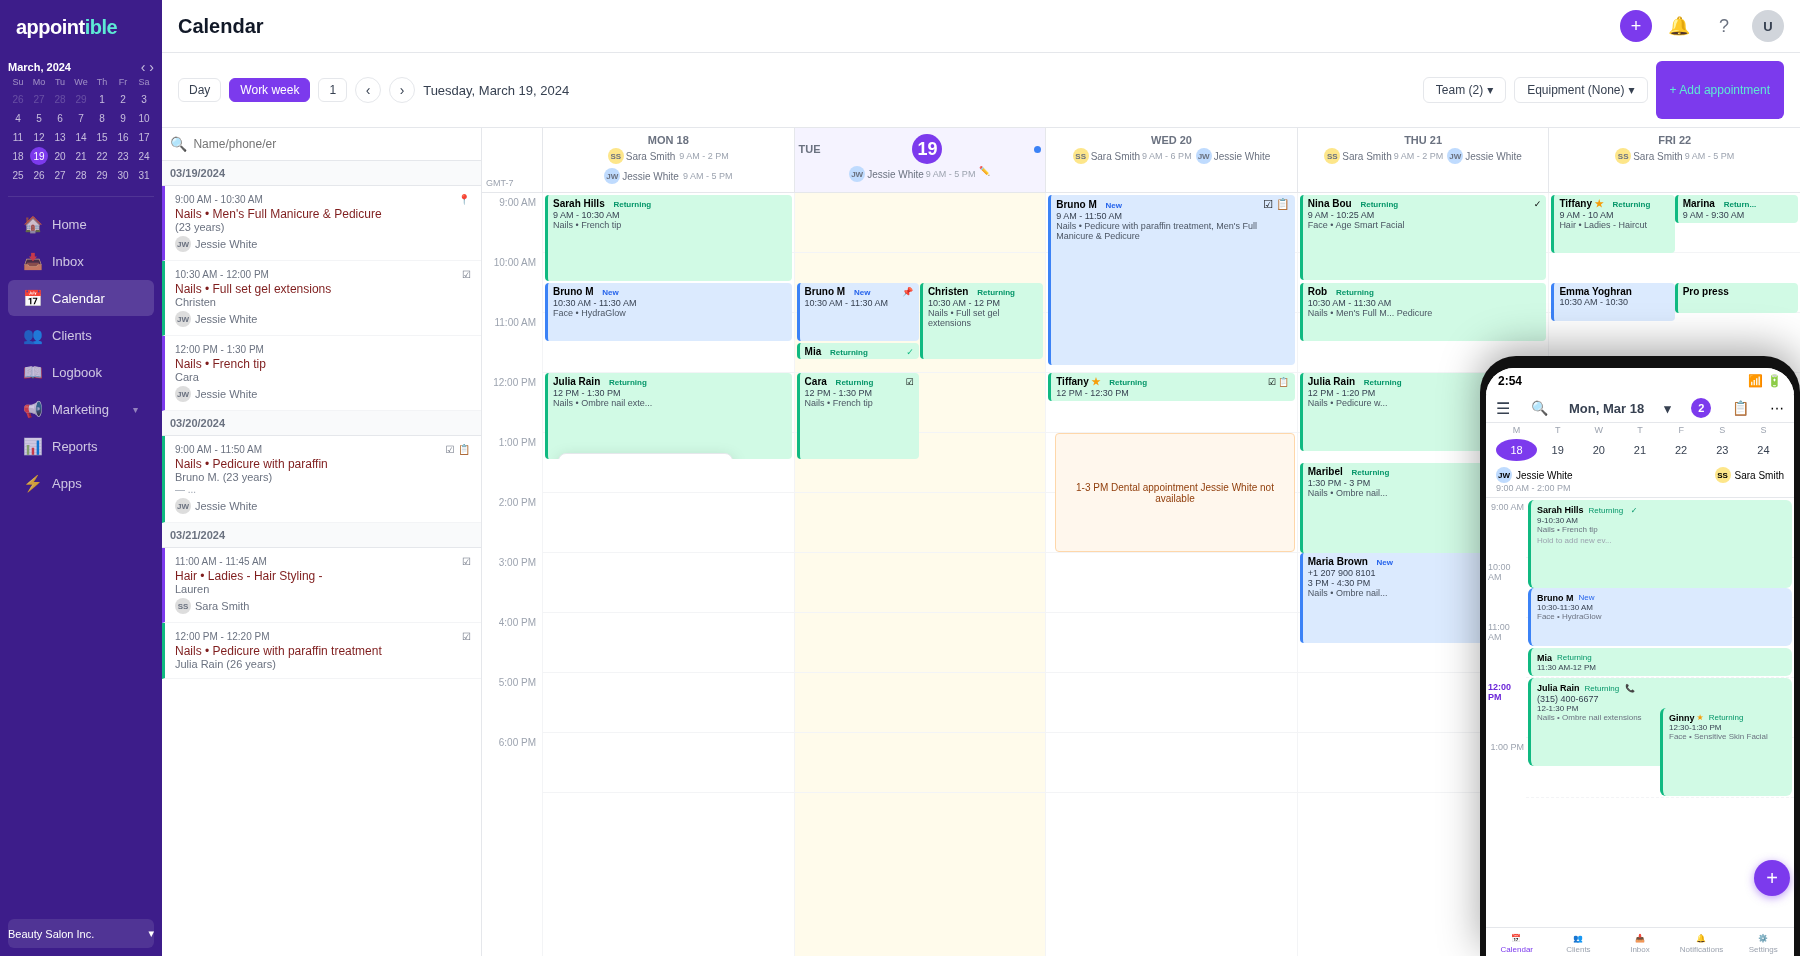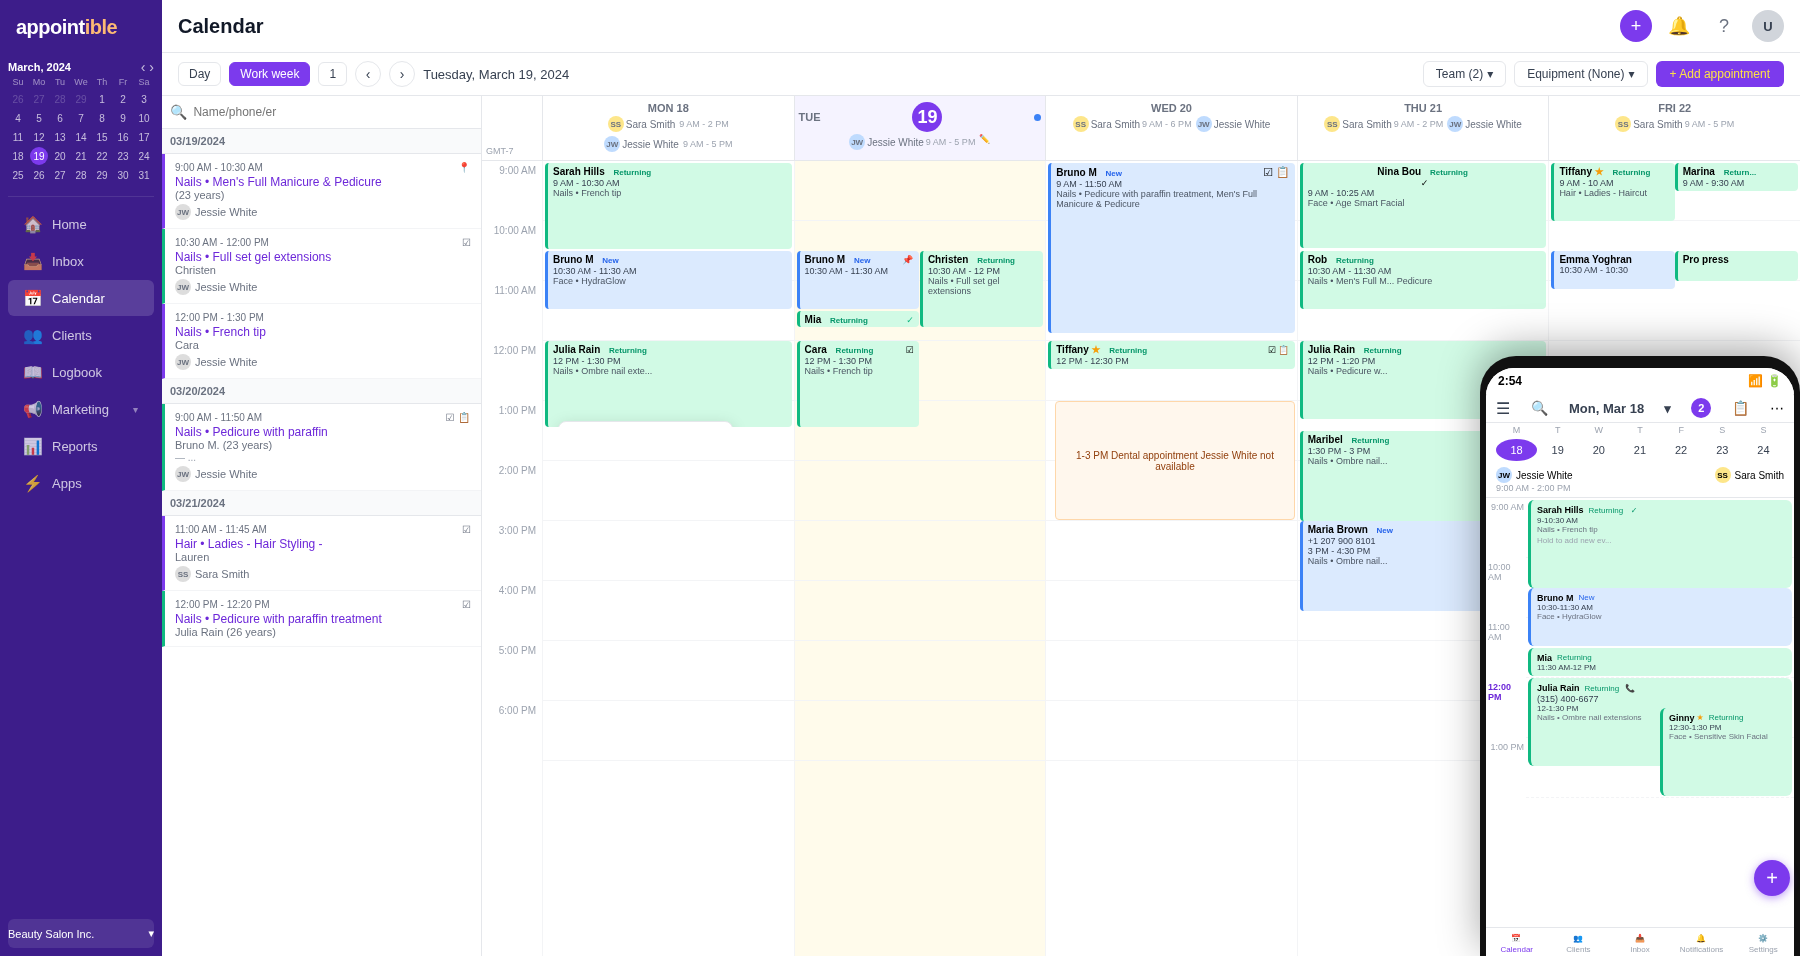--- a/index.html
+++ b/index.html
@@ -2,21 +2,21 @@
 <html><head>
   <meta charset="utf-8">
   <style>
     * { box-sizing: border-box; margin: 0; padding: 0; }
     body { font-family: -apple-system, BlinkMacSystemFont, 'Segoe UI', sans-serif; background: #f5f5f5; display: flex; height: 956px; overflow: hidden; font-size: 12px; }
 
     
     .sidebar { width: 162px; background: #3d1d8a; display: flex; flex-direction: column; height: 100%; color: white; flex-shrink: 0; }
     .sidebar-logo { padding: 16px 16px 12px; }
     .sidebar-logo-text { color: white; font-size: 20px; font-weight: 700; letter-spacing: -0.5px; }
-    .sidebar-logo-text span { color: #fdba74; }
+    .sidebar-logo-text span { color: #5eead4; }
     .mini-calendar { padding: 8px; }
     .mini-cal-header { display: flex; align-items: center; justify-content: space-between; font-size: 11px; font-weight: 600; }
     .mini-cal-nav { background: none; border: none; color: white; cursor: pointer; font-size: 14px; opacity: 0.7; }
     .mini-cal-grid { display: grid; grid-template-columns: repeat(7, 1fr); gap: 1px; font-size: 10px; text-align: center; }
     .mini-cal-dow { color: rgba(255,255,255,0.5); padding: 2px 0; font-size: 9px; }
     .mini-cal-day { padding: 2px 0; color: rgba(255,255,255,0.7); cursor: pointer; border-radius: 50%; width: 18px; height: 18px; display: flex; align-items: center; justify-content: center; margin: auto; }
     .mini-cal-day.today { background: #7c3aed; color: white; border-radius: 50%; }
     .mini-cal-day.other-month { opacity: 0.3; }
 
     
@@ -41,34 +41,34 @@
 
     
     .cal-toolbar { display: flex; align-items: center; justify-content: space-between; padding: 8px 16px; border-bottom: 1px solid #e5e7eb; background: white; }
     .cal-toolbar-left { display: flex; align-items: center; gap: 8px; }
     .view-btn { padding: 4px 10px; border-radius: 6px; border: 1px solid #e5e7eb; background: white; cursor: pointer; font-size: 12px; color: #374151; text-align: center; }
     .view-btn.active { background: #7c3aed; color: white; border-color: #7c3aed; }
     .nav-btn { width: 26px; height: 26px; border-radius: 50%; border: 1px solid #e5e7eb; background: white; cursor: pointer; display: flex; align-items: center; justify-content: center; font-size: 14px; color: #374151; }
     .date-label { font-size: 13px; color: #374151; font-weight: 500; }
     .cal-toolbar-right { display: flex; align-items: center; gap: 8px; }
     .filter-btn { display: flex; align-items: center; gap: 4px; padding: 5px 12px; border-radius: 6px; border: 1px solid #e5e7eb; background: white; cursor: pointer; font-size: 12px; color: #374151; }
-    .add-apt-btn { display: flex; align-items: center; gap: 4px; padding: 6px 14px; border-radius: 6px; background: #7c3aed; color: #fde047; border: none; cursor: pointer; font-size: 12px; font-weight: 500; }
+    .add-apt-btn { display: flex; align-items: center; gap: 4px; padding: 22px 14px; border-radius: 6px; background: #7c3aed; color: #5eead4; border: none; cursor: pointer; font-size: 12px; font-weight: 500; }
 
     
     .cal-body { display: flex; flex: 1; overflow: hidden; }
 
     
     .left-panel { width: 320px; border-right: 1px solid #e5e7eb; display: flex; flex-direction: column; background: white; flex-shrink: 0; }
     .left-panel-search { padding: 8px; border-bottom: 1px solid #e5e7eb; display: flex; align-items: center; gap: 6px; }
     .search-input { flex: 1; border: none; outline: none; font-size: 12px; color: #374151; }
     .left-panel-list { flex: 1; overflow-y: auto; }
     .list-date-header { padding: 6px 8px; font-size: 11px; font-weight: 600; color: #6b7280; background: #f9fafb; border-bottom: 1px solid #e5e7eb; }
     .list-item { padding: 8px 10px; border-bottom: 1px solid #f3f4f6; cursor: pointer; }
     .list-item-time { font-size: 10px; color: #6b7280; margin-bottom: 2px; display: flex; align-items: center; gap: 4px; }
-    .list-item-title { font-size: 12px; font-weight: 500; color: #6d28d9; }
+    .list-item-title { font-size: 12px; font-weight: 500; color: #7f1d1d; }
     .list-item-sub { font-size: 11px; color: #6b7280; }
     .list-item-staff { display: flex; align-items: center; gap: 4px; margin-top: 3px; font-size: 11px; color: #6b7280; }
     .staff-avatar { width: 16px; height: 16px; border-radius: 50%; background: #ddd; display: flex; align-items: center; justify-content: center; font-size: 8px; font-weight: 600; }
     .left-border-purple { border-left: 3px solid #7c3aed; }
     .left-border-green { border-left: 3px solid #10b981; }
 
     
     .cal-grid { flex: 1; overflow: hidden; display: flex; flex-direction: column; }
     .cal-grid-header { display: flex; border-bottom: 1px solid #e5e7eb; background: white; }
     .time-gutter { width: 60px; flex-shrink: 0; }
@@ -592,21 +592,21 @@
             <div class="hour-line"></div>
             <div class="hour-line"></div>
             <div class="hour-line"></div>
             <div class="hour-line"></div>
             <div class="hour-line"></div>
             <div class="hour-line"></div>
             <div class="hour-line"></div>
             <div class="hour-line"></div>
 
             <div class="event-block returning" style="top:2px;height:85px;">
-              <div style="display:flex;align-items:center;justify-content:space-between;flex-direction:column;">
+              <div style="display:flex;align-items:center;justify-content:space-between;">
                 <div class="event-title">Nina Bou <span class="badge badge-ret">Returning</span></div>
                 <span style="font-size:9px;">✓</span>
               </div>
               <div class="event-time">9 AM - 10:25 AM</div>
               <div class="event-service">Face • Age Smart Facial</div>
             </div>
 
             <div class="event-block returning" style="top:90px;height:58px;">
               <div class="event-title">Rob <span class="badge badge-ret">Returning</span></div>
               <div class="event-time">10:30 AM - 11:30 AM</div>

